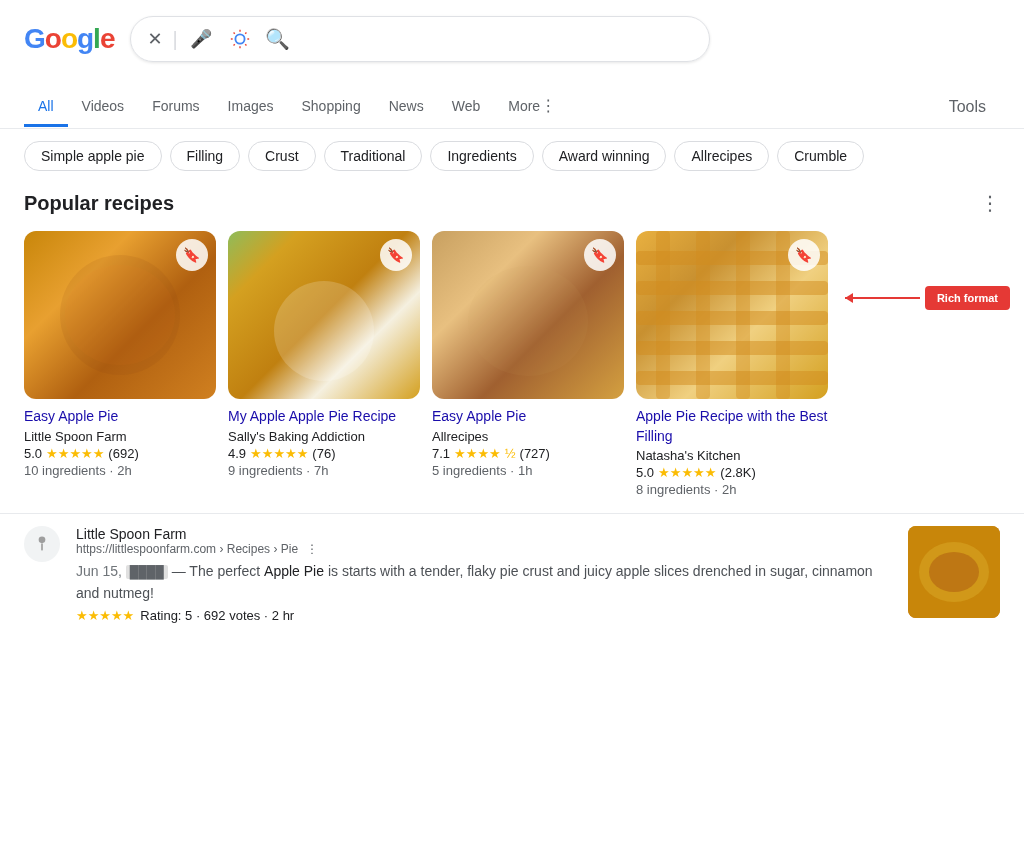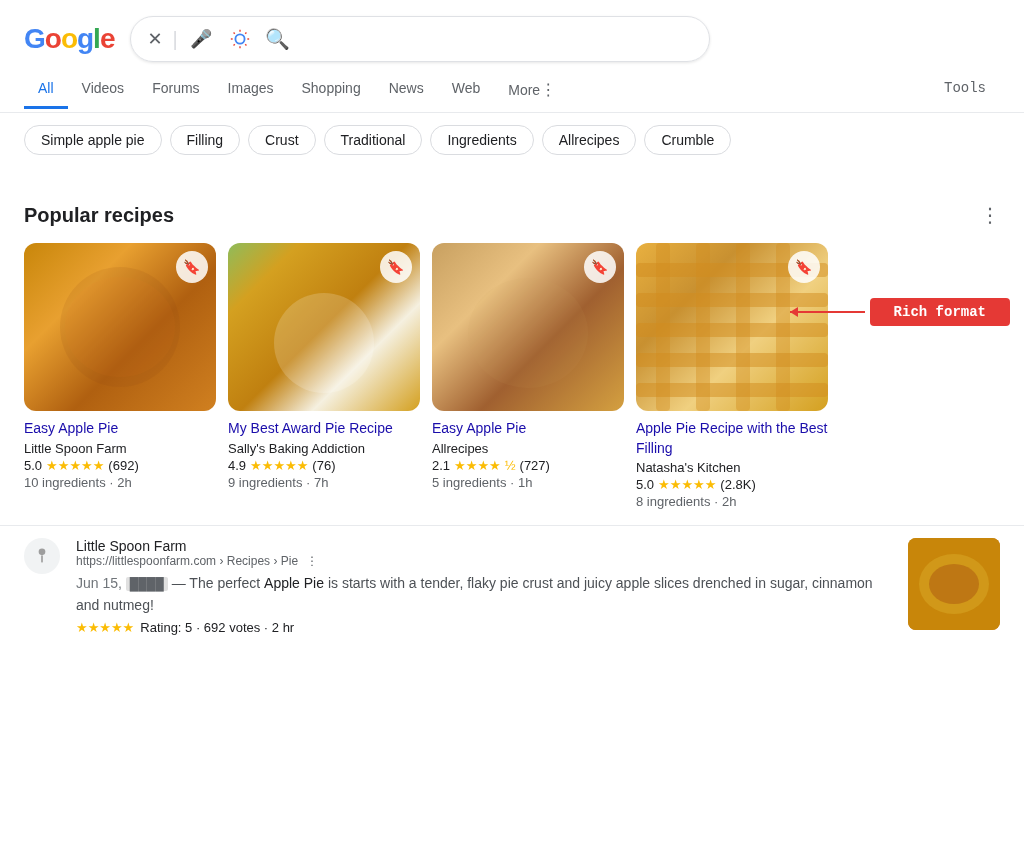--- a/index.html
+++ b/index.html
@@ -60,44 +60,43 @@
       border-radius: 50%;
       display: flex;
       align-items: center;
       justify-content: center;
       cursor: pointer;
     }
 
     
     .nav-tabs {
       display: flex;
-      align-items: flex-start;
-      padding: 8px 24px 0 24px;
+      align-items: center;
+      padding: 24px 24px 0 24px;
       border-bottom: 1px solid #e8eaed;
       gap: 0;
     }
     .nav-tab {
       padding: 10px 14px;
       font-size: 14px;
       color: #5f6368;
       cursor: pointer;
       border-bottom: 3px solid transparent;
       white-space: nowrap;
     }
     .nav-tab.active {
       color: #1a73e8;
       border-bottom: 3px solid #1a73e8;
     }
     .nav-spacer { flex: 1; }
     .tools-tab {
       padding: 10px 14px;
-      font-size: 14px;
-      color: #5f6368;
-      cursor: pointer;
-      font-family: Liberation Mono, monospace;
+      font-size: 16px;
+      color: #5f6368;
+      cursor: pointer;
     }
 
     
     .filter-chips {
       display: flex;
       align-items: center;
       padding: 12px 24px;
       gap: 8px;
       flex-wrap: nowrap;
       overflow: hidden;
@@ -115,21 +114,20 @@
 
     
     .section {
       padding: 8px 24px 16px 24px;
     }
     .section-header {
       display: flex;
       align-items: center;
       justify-content: space-between;
       margin-bottom: 16px;
-      margin-top: 28px;
     }
     .section-title {
       font-size: 20px;
       font-weight: bold;
       color: #202124;
     }
     .three-dots {
       color: #5f6368;
       font-size: 20px;
       cursor: pointer;
@@ -210,26 +208,25 @@
       font-size: 13px;
     }
     .recipe-meta {
       font-size: 13px;
       color: #5f6368;
       margin-top: 2px;
     }
     .rich-format-badge {
       background: #e53935;
       color: #fff;
-      font-size: 14px;
+      font-size: 11px;
       font-weight: bold;
-      padding: 6px 24px;
+      padding: 6px 12px;
       border-radius: 4px;
       white-space: nowrap;
-      font-family: Liberation Mono, monospace;
     }
 
     
     .search-result {
       padding: 12px 24px;
       display: flex;
       align-items: flex-start;
       gap: 16px;
       border-top: 1px solid #e8eaed;
     }
@@ -334,20 +331,21 @@
   <div class="nav-spacer"></div>
   <div class="tools-tab">Tools</div>
 </div>
 
 <div class="filter-chips">
   <div class="chip">Simple apple pie</div>
   <div class="chip">Filling</div>
   <div class="chip">Crust</div>
   <div class="chip">Traditional</div>
   <div class="chip">Ingredients</div>
+  <div class="chip">Award winning</div>
   <div class="chip">Allrecipes</div>
   <div class="chip">Crumble</div>
 </div>
 
 <div class="section">
   <div class="section-header">
     <div class="section-title">Popular recipes</div>
     <div class="three-dots">⋮</div>
   </div>
 
@@ -373,41 +371,41 @@
         <div class="recipe-meta">10 ingredients · 2h</div>
       </div>
 
       <div class="recipe-card">
         <div class="recipe-card-image pie-img-2">
           <svg width="192" height="168" style="position:absolute;top:0;left:0;opacity:0.2">
             <circle cx="96" cy="100" r="50" fill="#fff" opacity="0.9"></circle>
           </svg>
           <div class="bookmark-btn">🔖</div>
         </div>
-        <div class="recipe-title">My Best Award Pie Recipe</div>
+        <div class="recipe-title">My Apple Apple Pie Recipe</div>
         <div class="recipe-source">Sally's Baking Addiction</div>
         <div class="recipe-rating">
           <span>4.9</span>
           <span class="stars">★★★★★</span>
           <span>(76)</span>
         </div>
         <div class="recipe-meta">9 ingredients · 7h</div>
       </div>
 
       <div class="recipe-card">
         <div class="recipe-card-image pie-img-3">
           <svg width="192" height="168" style="position:absolute;top:0;left:0;opacity:0.2">
             <ellipse cx="96" cy="90" rx="60" ry="55" fill="#c8a060" opacity="0.4"></ellipse>
           </svg>
           <div class="bookmark-btn">🔖</div>
         </div>
         <div class="recipe-title">Easy Apple Pie</div>
         <div class="recipe-source">Allrecipes</div>
         <div class="recipe-rating">
-          <span>2.1</span>
+          <span>7.1</span>
           <span class="stars">★★★★</span>
             <span class="half-star">½</span>
           <span>(727)</span>
         </div>
         <div class="recipe-meta">5 ingredients · 1h</div>
       </div>
 
       <div class="recipe-card">
         <div class="recipe-card-image pie-img-4">
 

